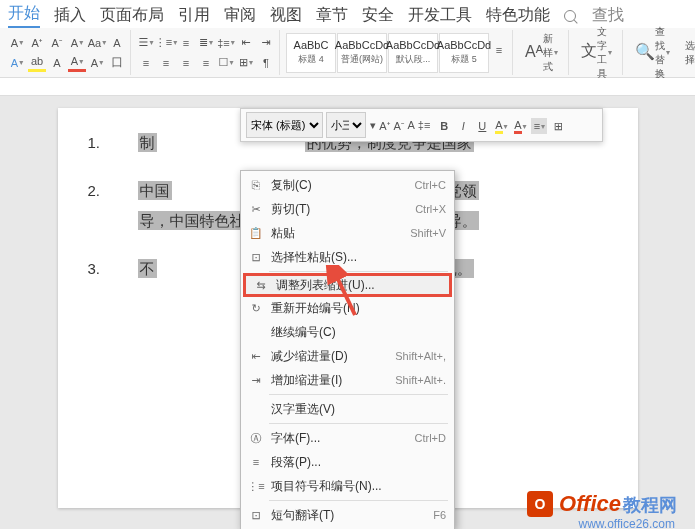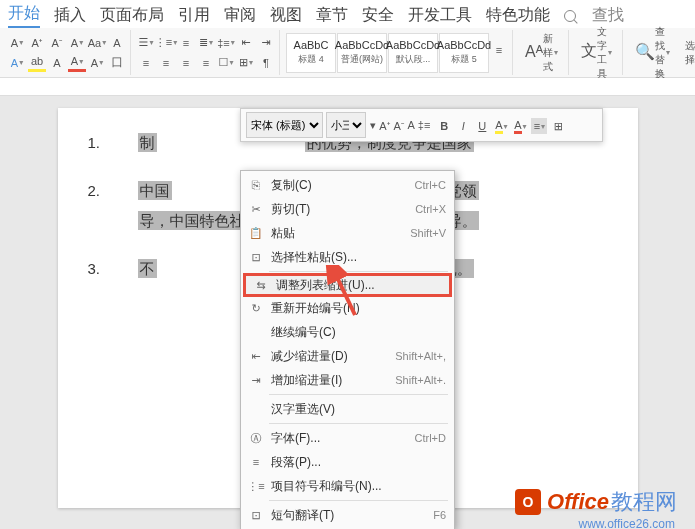--- a/index.html
+++ b/index.html
@@ -43,21 +43,21 @@
     .menu-label { flex: 1; }
     .menu-shortcut { color: #888; font-size: 11px; }
     .menu-sep { height: 1px; background: #ddd; margin: 2px 6px 2px 28px; }
     
     .arrow-callout { position: absolute; top: 265px; left: 325px; z-index: 30; pointer-events: none; }
     
     .watermark { position: absolute; bottom: 12px; right: 18px; display: flex; align-items: center; gap: 6px; z-index: 40; }
     .wm-logo { width: 26px; height: 26px; background: #d83b01; border-radius: 4px; display: flex; align-items: center; justify-content: center; color: #fff; font-weight: bold; font-size: 14px; }
     .wm-text { display: flex; align-items: baseline; gap: 2px; }
     .wm-office { font-size: 22px; font-weight: bold; font-style: italic; color: #d83b01; }
-    .wm-cn { font-size: 22px; font-weight: normal; color: #5b8fd9; }
+    .wm-cn { font-size: 18px; font-weight: bold; color: #5b8fd9; }
     .wm-url { position: absolute; bottom: -2px; right: 20px; font-size: 12px; color: #5b8fd9; }
   </style>
 </head>
 <body>
 
 <div class="ribbon-tabs">
   <span class="active">开始</span>
   <span>插入</span>
   <span>页面布局</span>
   <span>引用</span>

